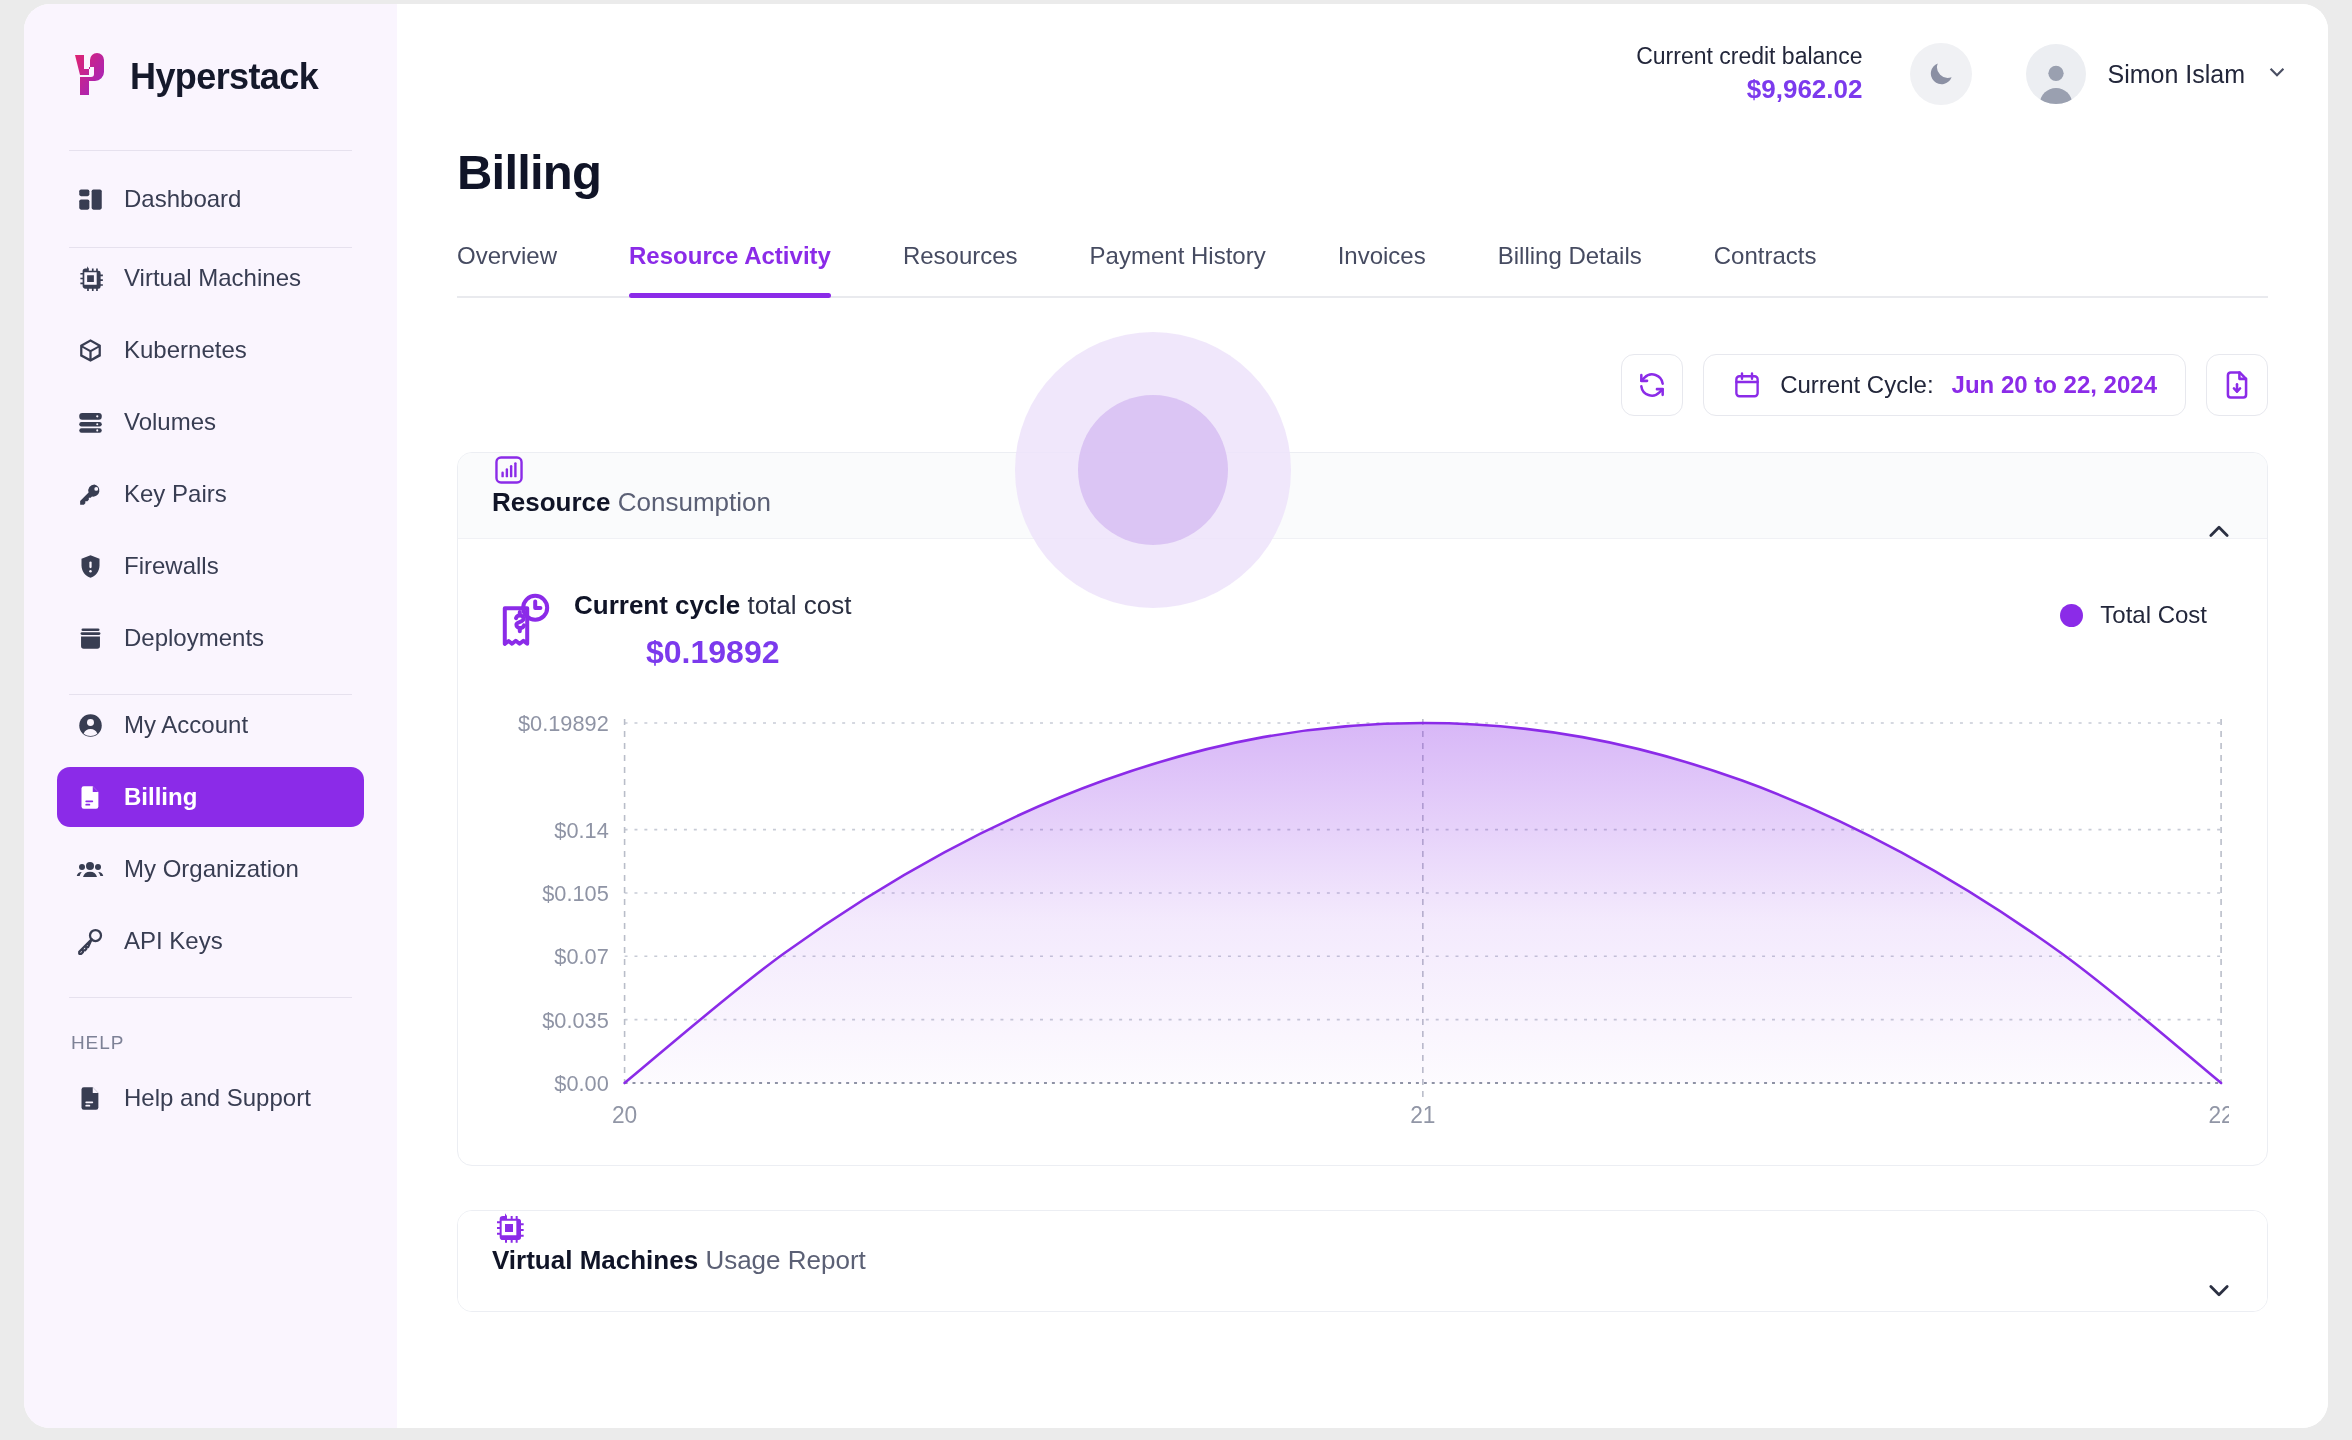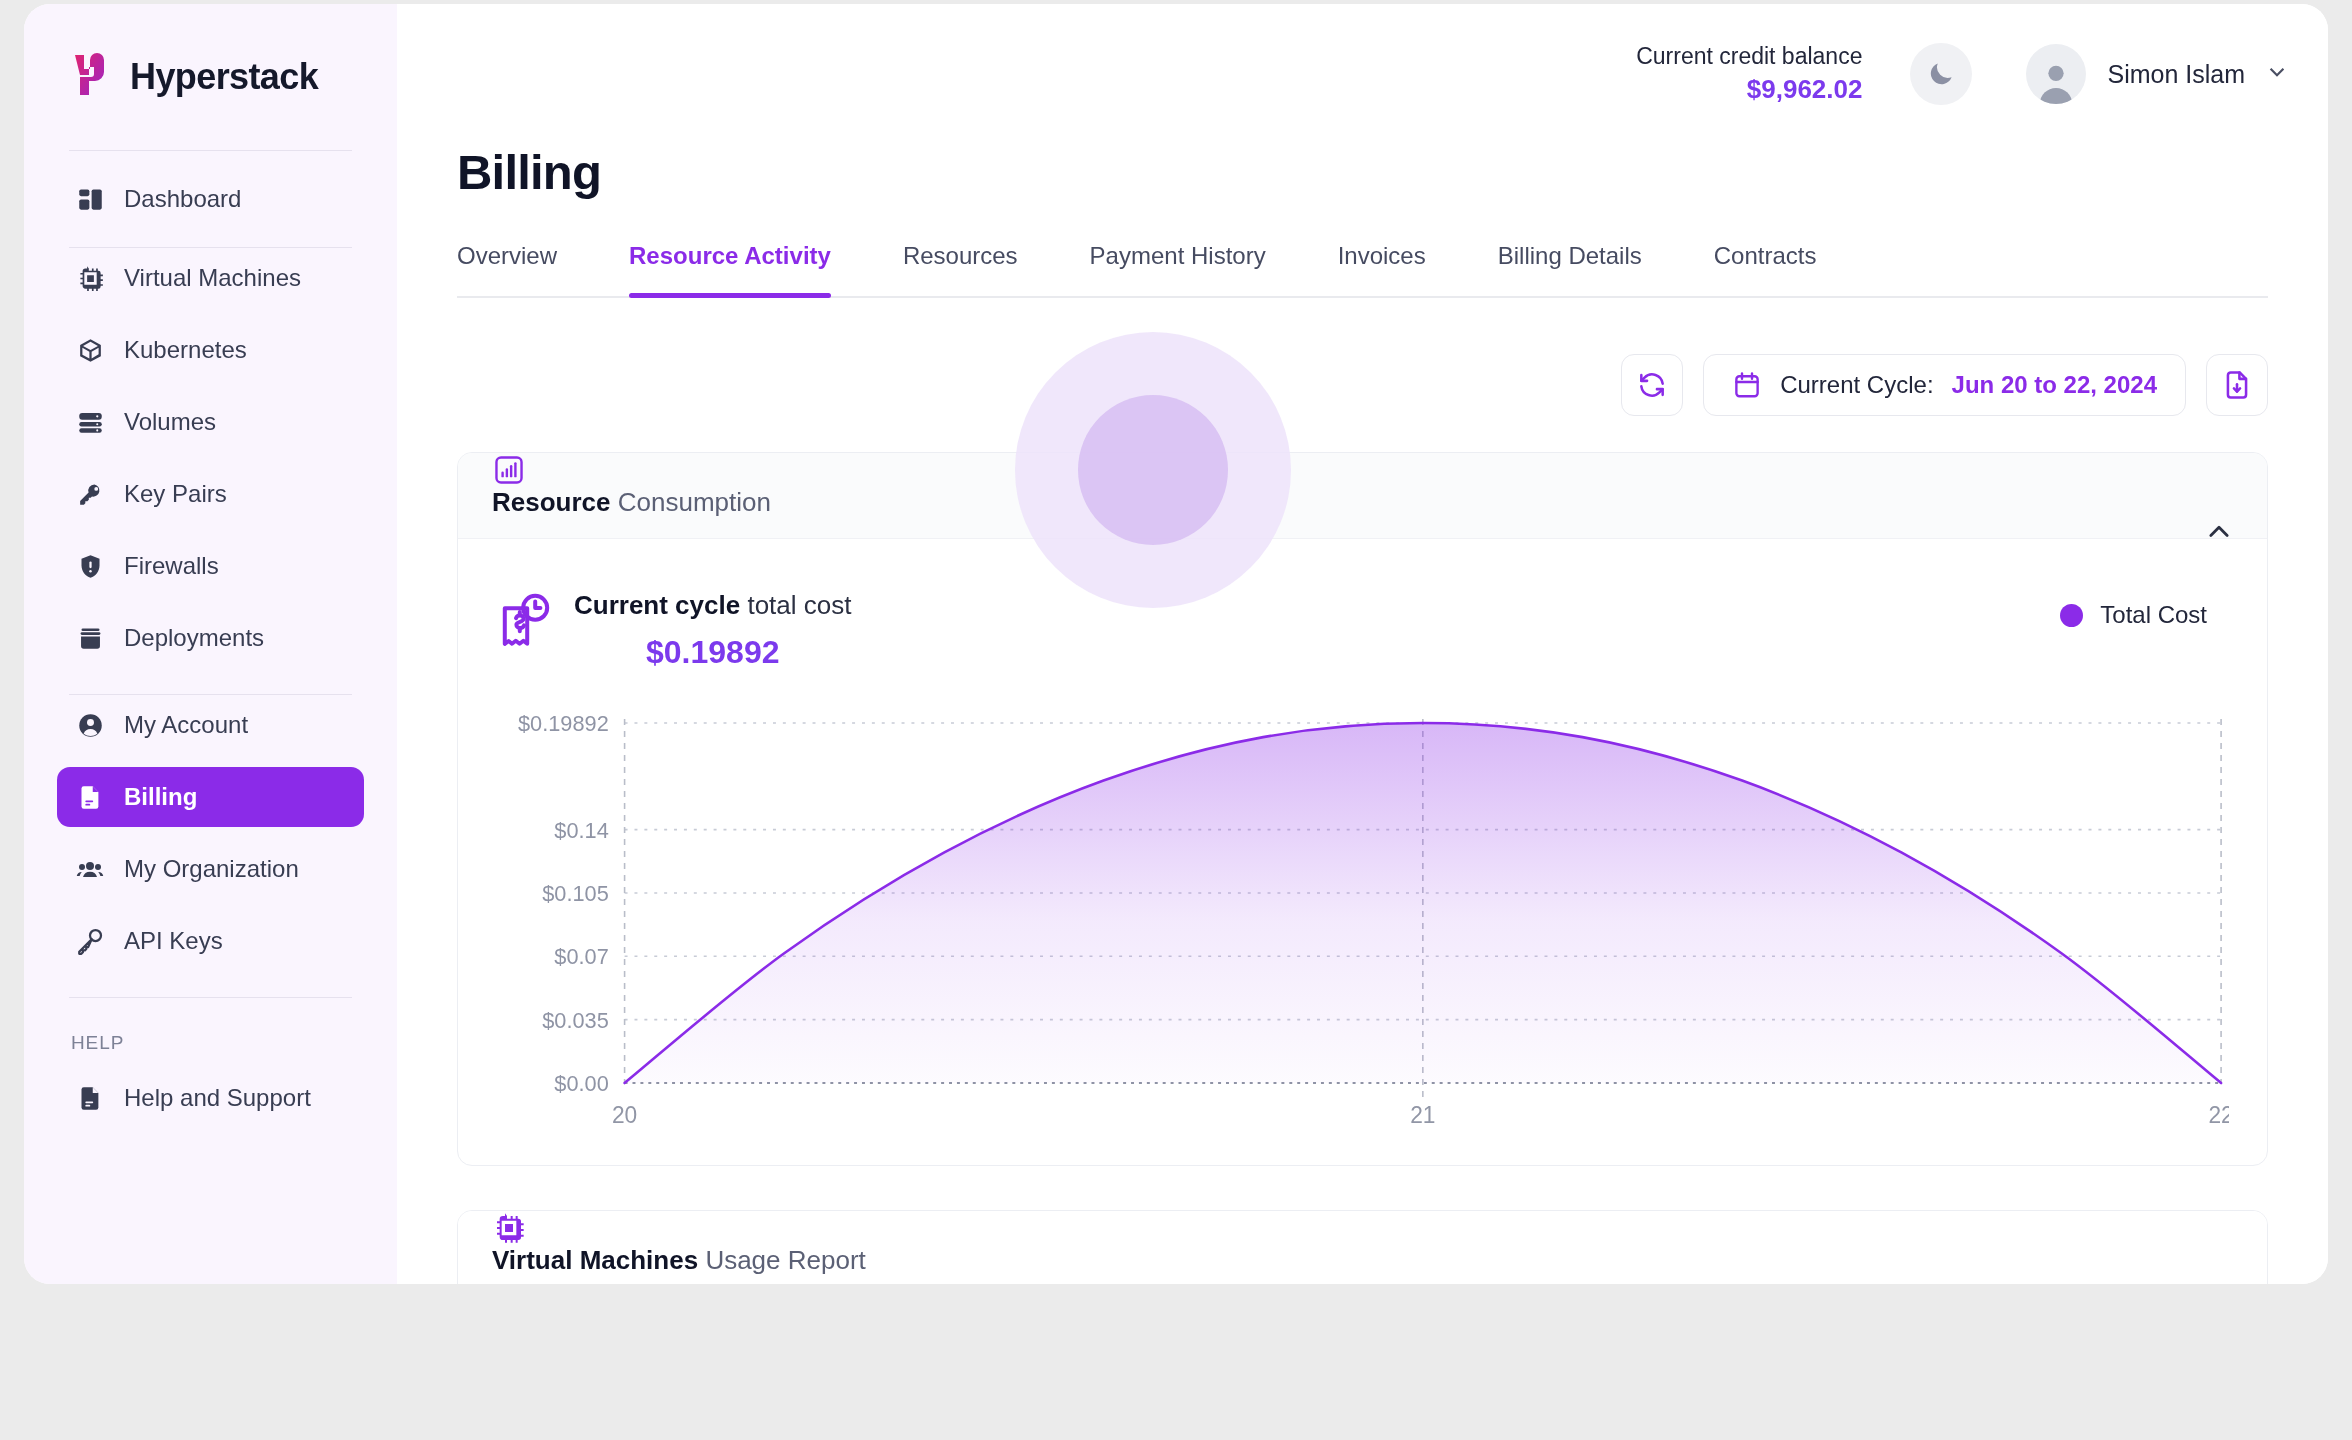--- a/index.html
+++ b/index.html
@@ -11,21 +11,21 @@
     background: #ebebeb;
     font-family: "Liberation Sans", sans-serif;
     -webkit-font-smoothing: antialiased;
   }
 
   #app-frame {
     position: absolute;
     left: 24px;
     top: 4px;
     width: 2304px;
-    height: 1280px;
+    height: 1424px;
     background: #ffffff;
     border-radius: 26px;
     overflow: hidden;
     display: flex;
   }
 
   
   #sidebar {
     width: 373px;
     flex: 0 0 373px;

